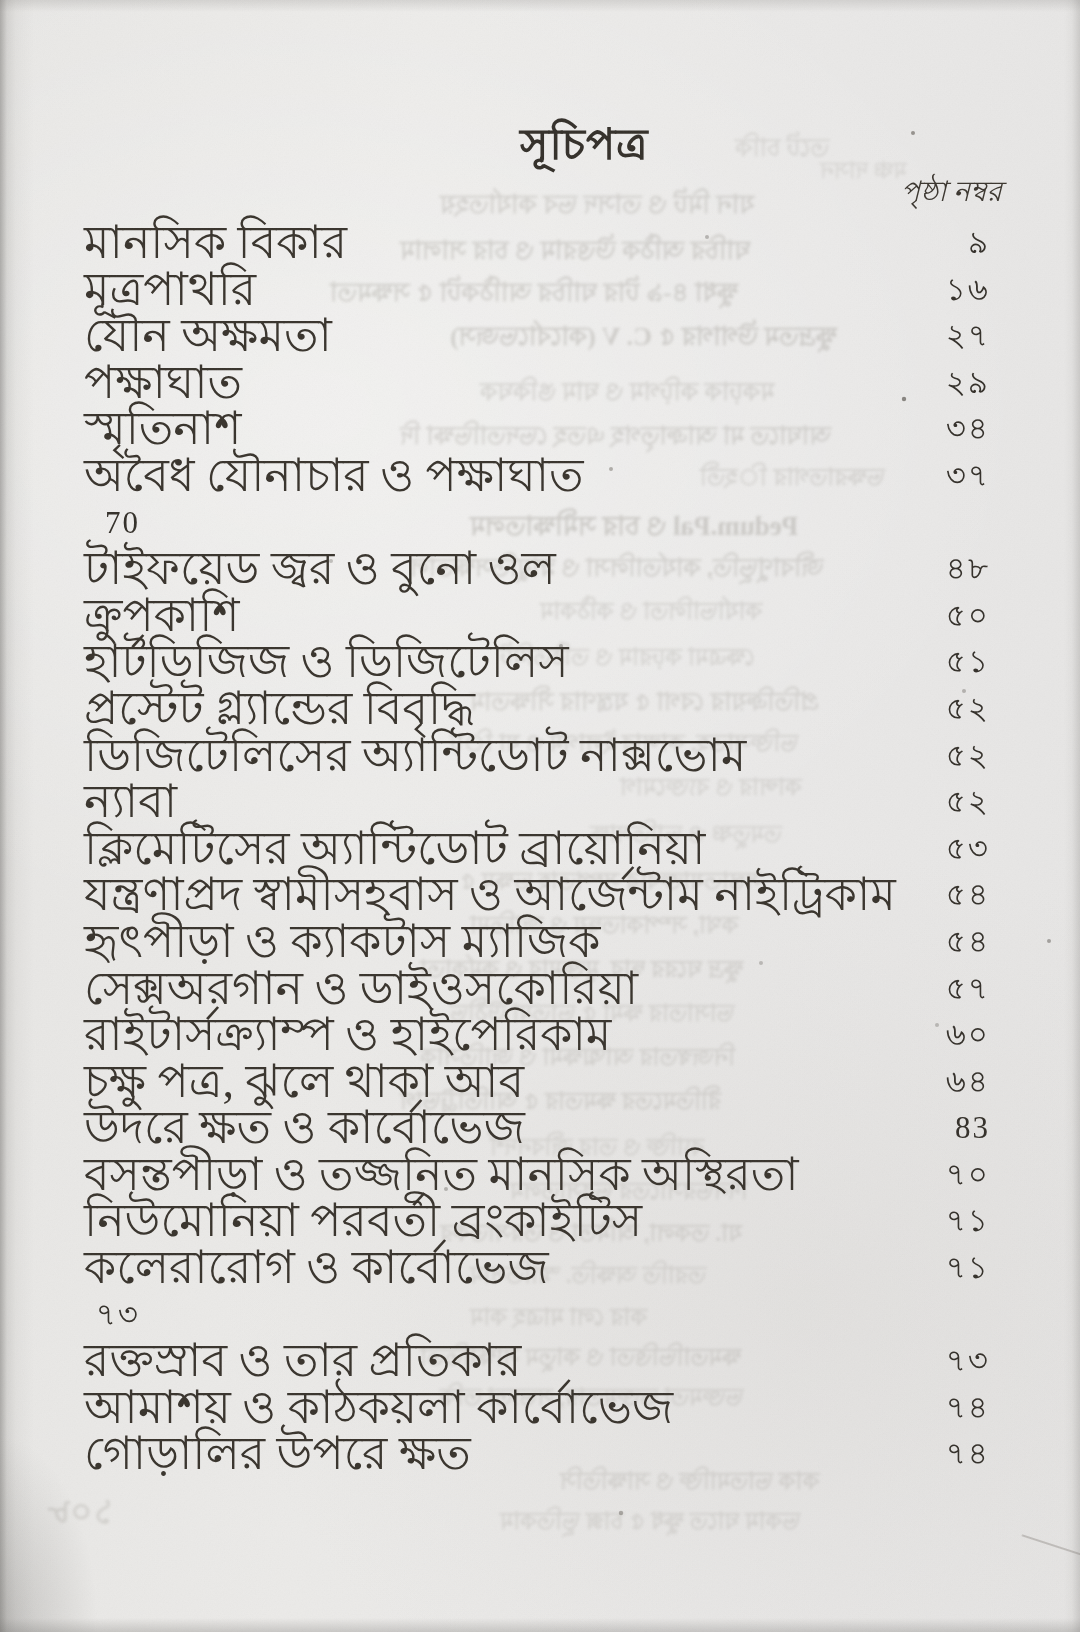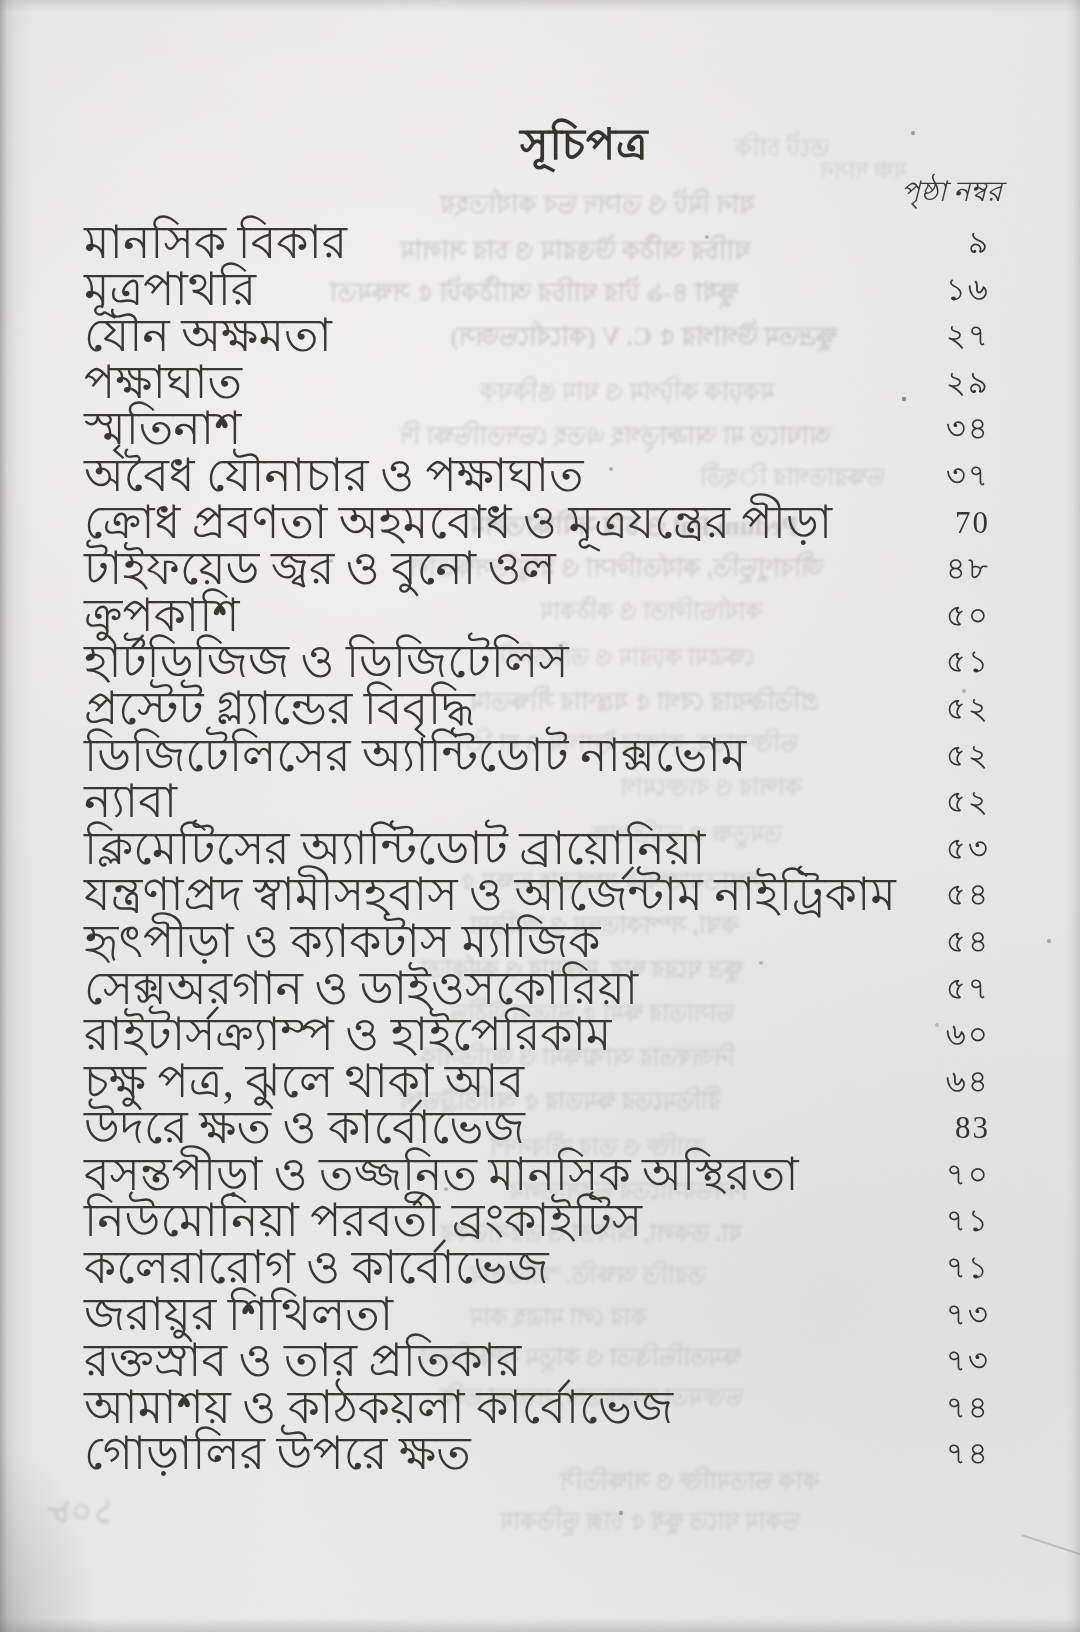--- a/index.html
+++ b/index.html
@@ -145,21 +145,20 @@
       </div>
       <div class="toc-row">
         <span class="toc-title">স্মৃতিনাশ</span>
         <span class="toc-page">৩৪</span>
       </div>
       <div class="toc-row">
         <span class="toc-title">অবৈধ যৌনাচার ও পক্ষাঘাত</span>
         <span class="toc-page">৩৭</span>
       </div>
       <div class="toc-row">
-        <span class="toc-title">ক্রোধ প্রবণতা অহমবোধ ও মূত্রযন্ত্রের পীড়া</span>
         <span class="toc-page">70</span>
       </div>
       <div class="toc-row">
         <span class="toc-title">টাইফয়েড জ্বর ও বুনো ওল</span>
         <span class="toc-page">৪৮</span>
       </div>
       <div class="toc-row">
         <span class="toc-title">ক্রুপকাশি</span>
         <span class="toc-page">৫০</span>
       </div>
@@ -213,21 +212,20 @@
       </div>
       <div class="toc-row">
         <span class="toc-title">নিউমোনিয়া পরবর্তী ব্রংকাইটিস</span>
         <span class="toc-page">৭১</span>
       </div>
       <div class="toc-row">
         <span class="toc-title">কলেরারোগ ও কার্বোভেজ</span>
         <span class="toc-page">৭১</span>
       </div>
       <div class="toc-row">
-        <span class="toc-title">জরায়ুর শিথিলতা</span>
         <span class="toc-page">৭৩</span>
       </div>
       <div class="toc-row">
         <span class="toc-title">রক্তস্রাব ও তার প্রতিকার</span>
         <span class="toc-page">৭৩</span>
       </div>
       <div class="toc-row">
         <span class="toc-title">আমাশয় ও কাঠকয়লা কার্বোভেজ</span>
         <span class="toc-page">৭৪</span>
       </div>

